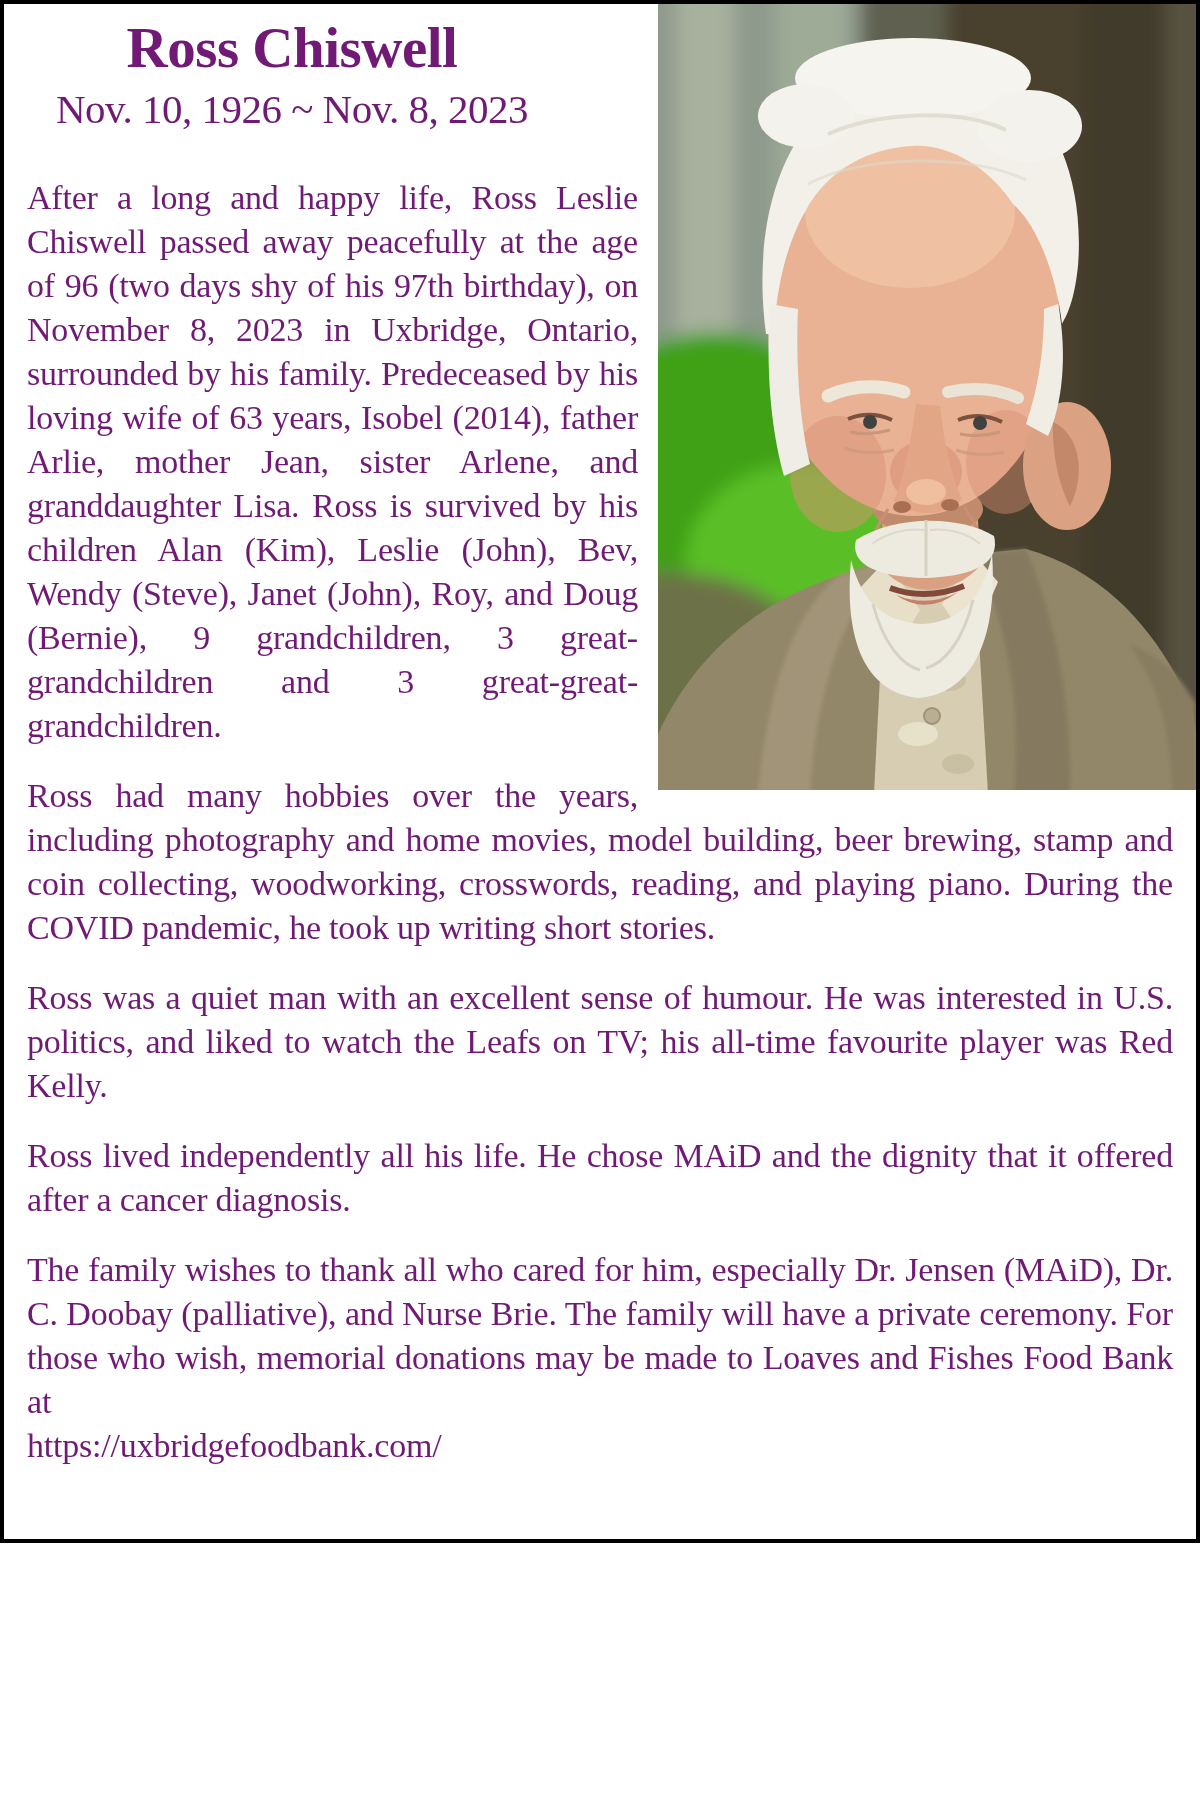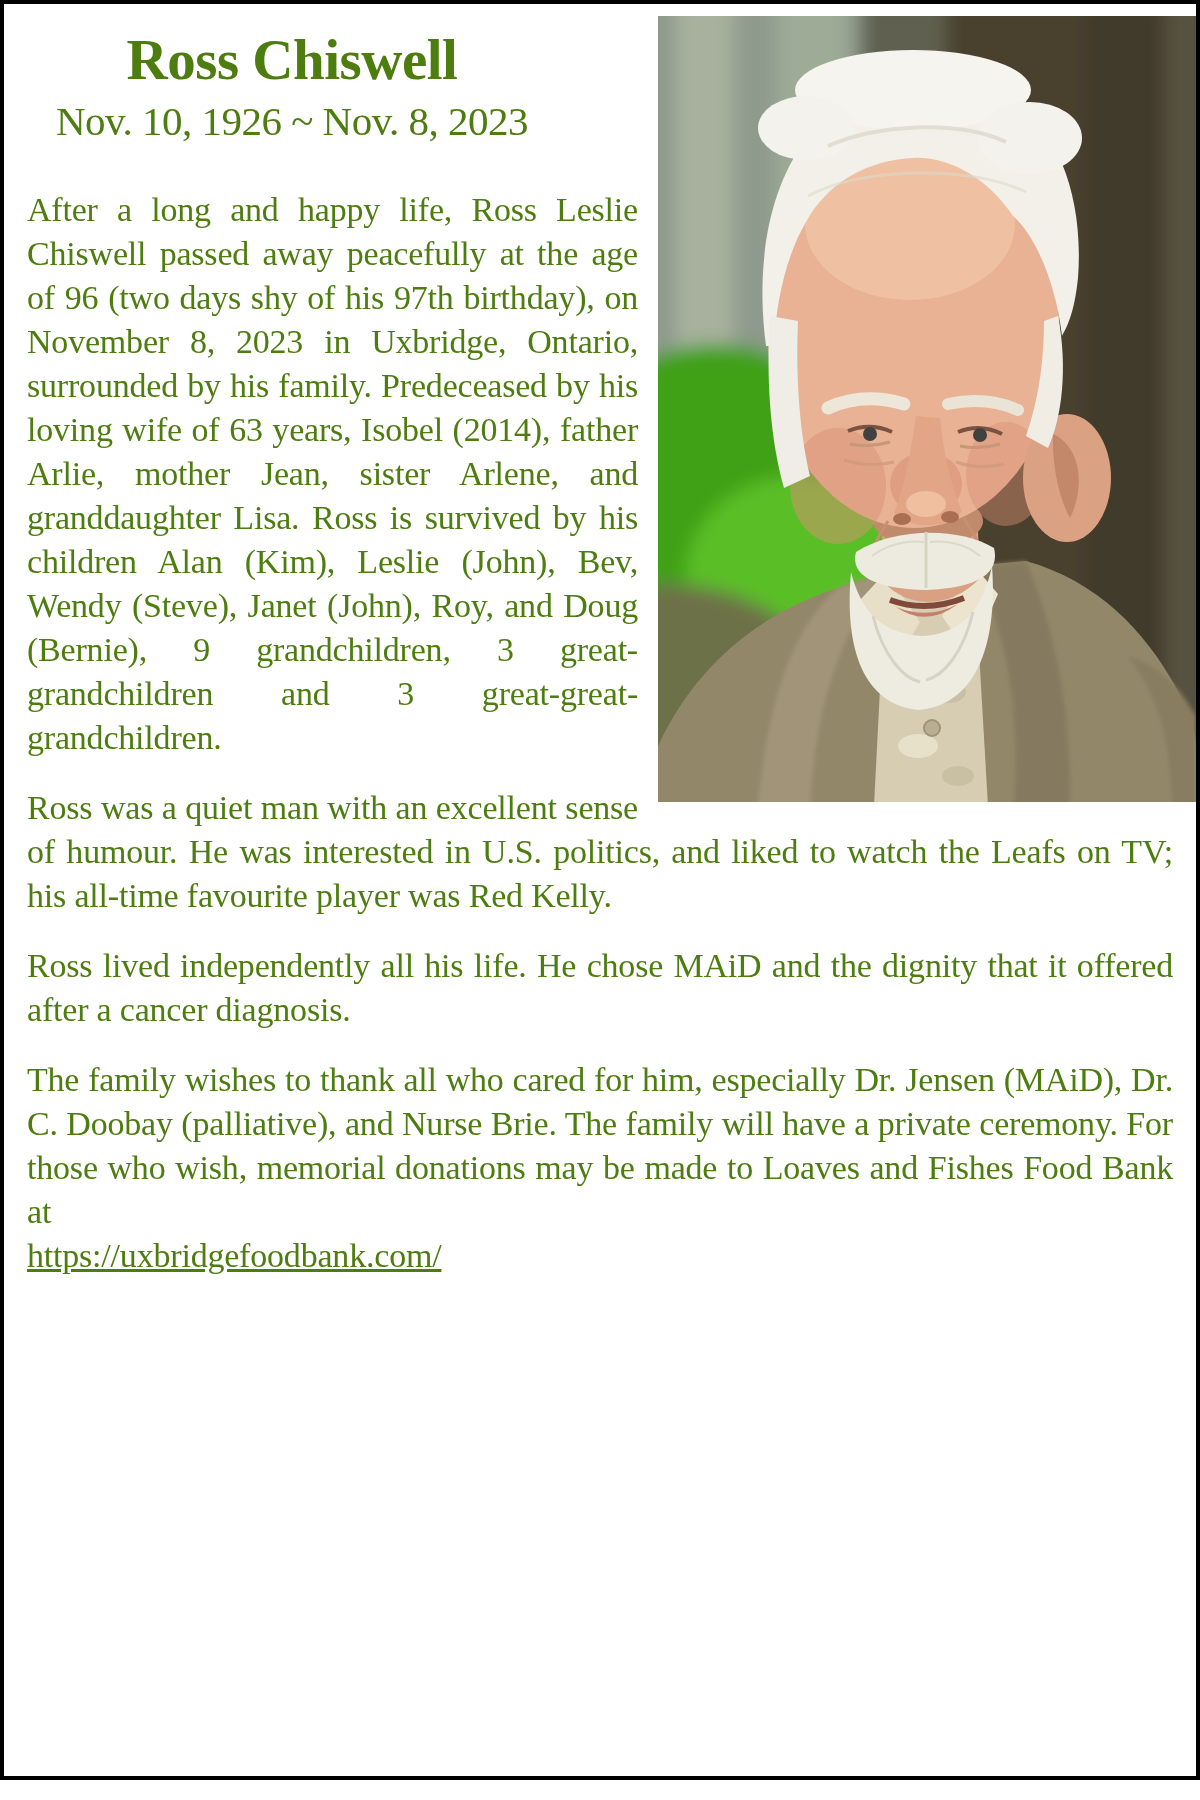--- a/index.html
+++ b/index.html
@@ -3,28 +3,28 @@
 <meta charset="utf-8">
 <style>
   html, body {
     margin: 0;
     padding: 0;
     background: #ffffff;
   }
   .page {
     position: relative;
     width: 1200px;
-    height: 1780px;
+    height: 1543px;
     box-sizing: border-box;
     border: 4px solid #000000;
-    padding: 12px 23px;
+    padding: 0 23px;
     background: #ffffff;
     overflow: hidden;
     font-family: "Liberation Serif", "DejaVu Serif", serif;
-    color: #4d7c0f;
+    color: #701a75;
   }
   .photo {
     float: right;
     width: 538px;
     height: 786px;
     margin: 0 -23px 4px 20px;
     padding: 0;
   }
   .photo svg {
     display: block;
@@ -54,21 +54,20 @@
     line-height: 44px;
     text-align: justify;
     letter-spacing: -0.2px;
   }
   p.body.first {
     margin-top: 40px;
   }
   .url-line {
     display: block;
     text-align: left;
-    text-decoration: underline;
   }
 </style>
 </head>
 <body>
 
 <div class="page">
 
   <figure class="photo">
     <svg viewBox="0 0 538 786" preserveAspectRatio="none" role="img" aria-label="Portrait of Ross Chiswell, an elderly man with white hair and a white beard, wearing a tan blazer over a beige patterned shirt, outdoors in front of a blurred building and greenery">
       <defs>
@@ -167,20 +166,21 @@
     </svg>
   </figure>
 
   <header class="masthead">
     <h1 class="name">Ross Chiswell</h1>
     <div class="dates">Nov. 10, 1926 ~ Nov. 8, 2023</div>
   </header>
 
   <p class="body first">After a long and happy life, Ross Leslie Chiswell passed away peacefully at the age of 96 (two days shy of his 97th birthday), on November 8, 2023 in Uxbridge, Ontario, surrounded by his family. Predeceased by his loving wife of 63 years, Isobel (2014), father Arlie, mother Jean, sister Arlene, and granddaughter Lisa. Ross is survived by his children Alan (Kim), Leslie (John), Bev, Wendy (Steve), Janet (John), Roy, and Doug (Bernie), 9 grandchildren, 3 great-grandchildren and 3 great-great-grandchildren.</p>
 
+  <p class="body">Ross had many hobbies over the years, including photography and home movies, model building, beer brewing, stamp and coin collecting, woodworking, crosswords, reading, and playing piano. During the COVID pandemic, he took up writing short stories.</p>
 
   <p class="body">Ross was a quiet man with an excellent sense of humour. He was interested in U.S. politics, and liked to watch the Leafs on TV; his all-time favourite player was Red Kelly.</p>
 
   <p class="body">Ross lived independently all his life. He chose MAiD and the dignity that it offered after a cancer diagnosis.</p>
 
   <p class="body">
     <span>The family wishes to thank all who cared for him, especially Dr. Jensen (MAiD), Dr. C. Doobay (palliative), and Nurse Brie. The family will have a private ceremony. For those who wish, memorial donations may be made to Loaves and Fishes Food Bank at</span>
     <span class="url-line">https://uxbridgefoodbank.com/</span>
   </p>
 

